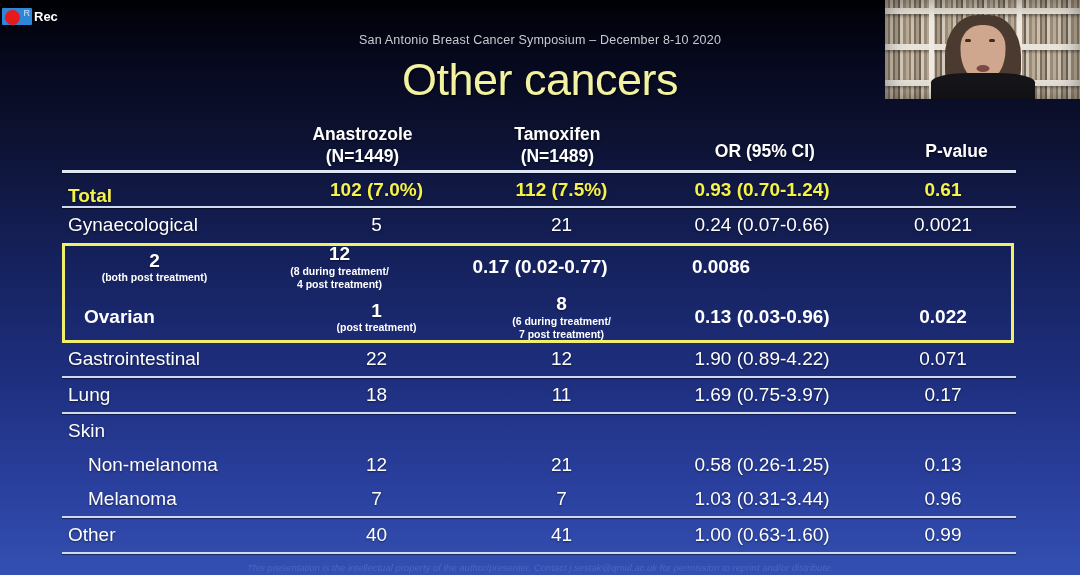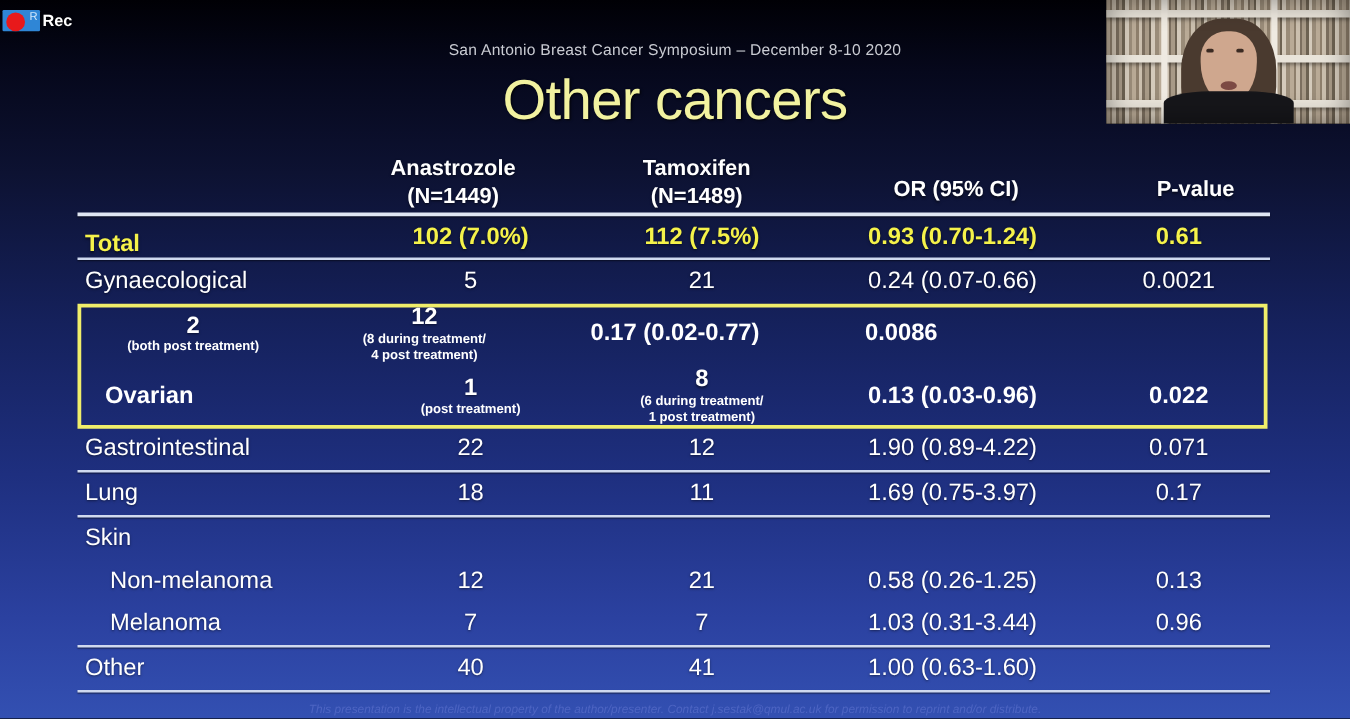--- a/index.html
+++ b/index.html
@@ -406,21 +406,21 @@
         <div class="c-a">
           <div class="stack">
             <span class="big">1</span>
             <span class="note">(post treatment)</span>
           </div>
         </div>
         <div class="c-t">
           <div class="stack">
             <span class="big">8</span>
             <span class="note">(6 during treatment/</span>
-            <span class="note">1 post treatment)</span>
+            <span class="note">7 post treatment)</span>
           </div>
         </div>
         <div class="c-or cell">0.13 (0.03-0.96)</div>
         <div class="c-p cell">0.022</div>
       </div>
 
       <div class="trow body-row">
         <div class="c-label cell">Gastrointestinal</div>
         <div class="c-a cell">22</div>
         <div class="c-t cell">12</div>
@@ -464,20 +464,21 @@
         <div class="c-p cell">0.96</div>
       </div>
 
       <div class="rule thin"></div>
 
       <div class="trow body-row">
         <div class="c-label cell">Other</div>
         <div class="c-a cell">40</div>
         <div class="c-t cell">41</div>
         <div class="c-or cell">1.00 (0.63-1.60)</div>
+        <div class="c-p cell">0.99</div>
       </div>
 
       <div class="rule thin"></div>
 
     </div>
 
     <div id="footer-note">This presentation is the intellectual property of the author/presenter. Contact j.sestak@qmul.ac.uk for permission to reprint and/or distribute.</div>
   </div>
 
   <div id="webcam">

